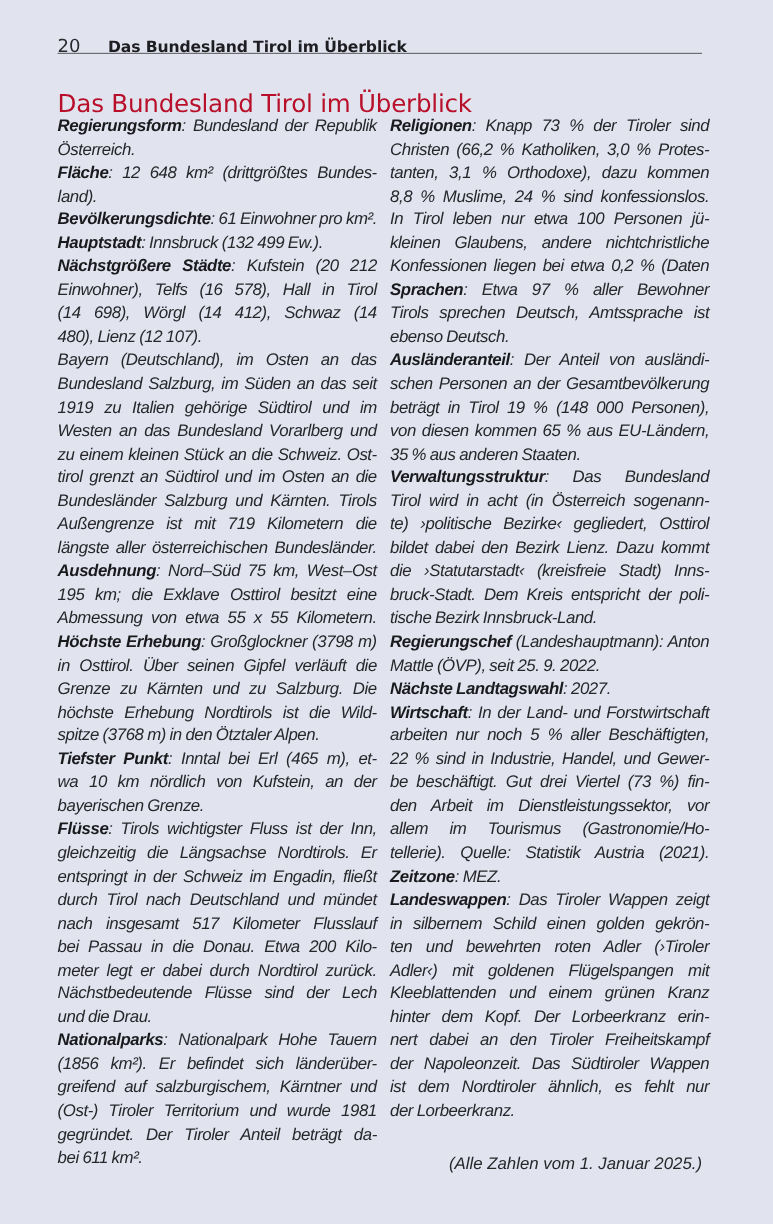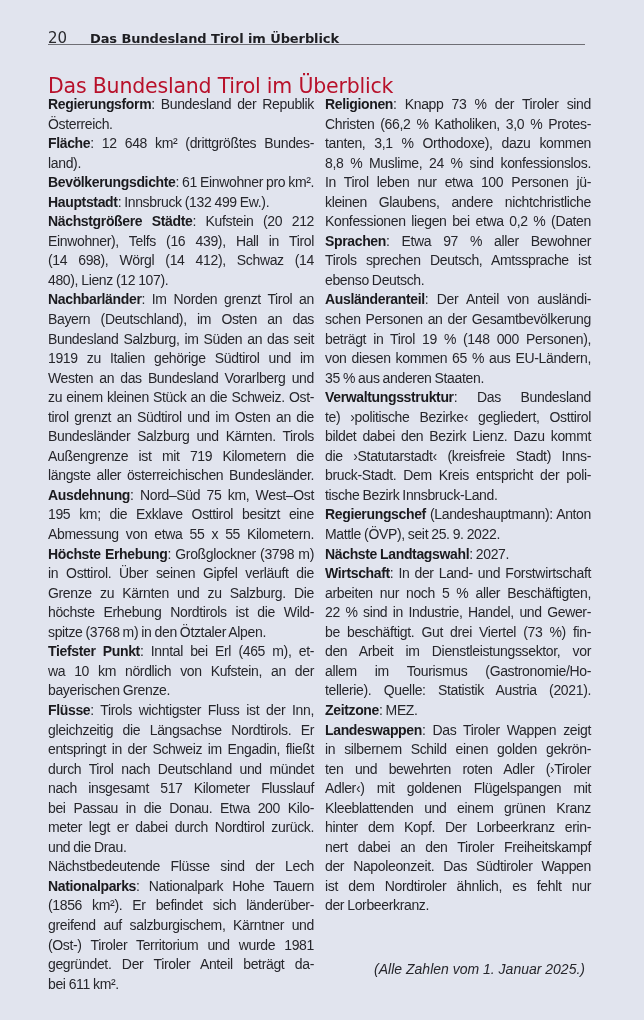--- a/index.html
+++ b/index.html
@@ -16,21 +16,21 @@
     font-size:14px; line-height:28px; white-space:nowrap;
   }
   .running-head .pageno { display:inline-block; width:42px; font-size:15px; color:#2a2a2e; }
   .running-head .rtitle { font-weight:bold; font-size:13px; color:#1e1e22; letter-spacing:-0.1px; }
   .page-title {
     position:absolute; left:48px; top:58px;
     font-size:20.5px; line-height:28px; color:#b8102a; font-weight:normal;
     letter-spacing:-0.2px; white-space:nowrap;
     font-family:"DejaVu Sans", sans-serif;
   }
-  .col { position:absolute; top:95px; width:266px; }
+  .col { position:absolute; top:95px; width:266px;font-style:italic; }
   .col-left { left:48px; }
   .col-right { left:325px; }
   .line {
     display:block; height:19.55px; line-height:19.55px;
     font-size:13.1px; white-space:nowrap;
     text-align:justify; text-align-last:justify;
     letter-spacing:-0.35px; word-spacing:-0.5px;
     font-family:"Liberation Sans", sans-serif;
     font-size:14px;
   }
@@ -53,24 +53,23 @@
 <h1 class="page-title">Das Bundesland Tirol im Überblick</h1>
 
 <div class="col col-left" id="col-left">
     <span class="line"><b>Regierungsform</b><span>: Bundesland der Republik</span></span>
     <span class="line last"><span>Österreich.</span></span>
     <span class="line"><b>Fläche</b><span>: 12 648 km² (drittgrößtes Bundes-</span></span>
     <span class="line last"><span>land).</span></span>
     <span class="line"><b>Bevölkerungsdichte</b><span>: 61 Einwohner pro km².</span></span>
     <span class="line last"><b>Hauptstadt</b><span>: Innsbruck (132 499 Ew.).</span></span>
     <span class="line"><b>Nächstgrößere Städte</b><span>: Kufstein (20 212</span></span>
-    <span class="line"><span>Einwohner), Telfs (16 439), Hall in Tirol</span></span>
+    <span class="line"><span>Einwohner), Telfs (16 578), Hall in Tirol</span></span>
     <span class="line"><span>(14 698), Wörgl (14 412), Schwaz (14</span></span>
     <span class="line last"><span>480), Lienz (12 107).</span></span>
-    <span class="line"><b>Nachbarländer</b><span>: Im Norden grenzt Tirol an</span></span>
     <span class="line"><span>Bayern (Deutschland), im Osten an das</span></span>
     <span class="line"><span>Bundesland Salzburg, im Süden an das seit</span></span>
     <span class="line"><span>1919 zu Italien gehörige Südtirol und im</span></span>
     <span class="line"><span>Westen an das Bundesland Vorarlberg und</span></span>
     <span class="line"><span>zu einem kleinen Stück an die Schweiz. Ost-</span></span>
     <span class="line"><span>tirol grenzt an Südtirol und im Osten an die</span></span>
     <span class="line"><span>Bundesländer Salzburg und Kärnten. Tirols</span></span>
     <span class="line"><span>Außengrenze ist mit 719 Kilometern die</span></span>
     <span class="line"><span>längste aller österreichischen Bundesländer.</span></span>
     <span class="line"><b>Ausdehnung</b><span>: Nord–Süd 75 km, West–Ost</span></span>
@@ -84,22 +83,22 @@
     <span class="line"><b>Tiefster Punkt</b><span>: Inntal bei Erl (465 m), et-</span></span>
     <span class="line"><span>wa 10 km nördlich von Kufstein, an der</span></span>
     <span class="line last"><span>bayerischen Grenze.</span></span>
     <span class="line"><b>Flüsse</b><span>: Tirols wichtigster Fluss ist der Inn,</span></span>
     <span class="line"><span>gleichzeitig die Längsachse Nordtirols. Er</span></span>
     <span class="line"><span>entspringt in der Schweiz im Engadin, fließt</span></span>
     <span class="line"><span>durch Tirol nach Deutschland und mündet</span></span>
     <span class="line"><span>nach insgesamt 517 Kilometer Flusslauf</span></span>
     <span class="line"><span>bei Passau in die Donau. Etwa 200 Kilo-</span></span>
     <span class="line"><span>meter legt er dabei durch Nordtirol zurück.</span></span>
+    <span class="line"><span>Nächstbedeutende Flüsse sind der Lech</span></span>
     <span class="line last"><span>und die Drau.</span></span>
-    <span class="line"><span>Nächstbedeutende Flüsse sind der Lech</span></span>
     <span class="line"><b>Nationalparks</b><span>: Nationalpark Hohe Tauern</span></span>
     <span class="line"><span>(1856 km²). Er befindet sich länderüber-</span></span>
     <span class="line"><span>greifend auf salzburgischem, Kärntner und</span></span>
     <span class="line"><span>(Ost-) Tiroler Territorium und wurde 1981</span></span>
     <span class="line"><span>gegründet. Der Tiroler Anteil beträgt da-</span></span>
     <span class="line last"><span>bei 611 km².</span></span>
   </div>
 <div class="col col-right" id="col-right">
     <span class="line"><b>Religionen</b><span>: Knapp 73 % der Tiroler sind</span></span>
     <span class="line"><span>Christen (66,2 % Katholiken, 3,0 % Protes-</span></span>
@@ -110,20 +109,21 @@
     <span class="line"><span>Konfessionen liegen bei etwa 0,2 % (Daten</span></span>
     <span class="line"><b>Sprachen</b><span>: Etwa 97 % aller Bewohner</span></span>
     <span class="line"><span>Tirols sprechen Deutsch, Amtssprache ist</span></span>
     <span class="line last"><span>ebenso Deutsch.</span></span>
     <span class="line"><b>Ausländeranteil</b><span>: Der Anteil von ausländi-</span></span>
     <span class="line"><span>schen Personen an der Gesamtbevölkerung</span></span>
     <span class="line"><span>beträgt in Tirol 19 % (148 000 Personen),</span></span>
     <span class="line"><span>von diesen kommen 65 % aus EU-Ländern,</span></span>
     <span class="line last"><span>35 % aus anderen Staaten.</span></span>
     <span class="line"><b>Verwaltungsstruktur</b><span>: Das Bundesland</span></span>
+    <span class="line"><span>Tirol wird in acht (in Österreich sogenann-</span></span>
     <span class="line"><span>te) ›politische Bezirke‹ gegliedert, Osttirol</span></span>
     <span class="line"><span>bildet dabei den Bezirk Lienz. Dazu kommt</span></span>
     <span class="line"><span>die ›Statutarstadt‹ (kreisfreie Stadt) Inns-</span></span>
     <span class="line"><span>bruck-Stadt. Dem Kreis entspricht der poli-</span></span>
     <span class="line last"><span>tische Bezirk Innsbruck-Land.</span></span>
     <span class="line"><b>Regierungschef</b><span> (Landeshauptmann): Anton</span></span>
     <span class="line last"><span>Mattle (ÖVP), seit 25. 9. 2022.</span></span>
     <span class="line last"><b>Nächste Landtagswahl</b><span>: 2027.</span></span>
     <span class="line"><b>Wirtschaft</b><span>: In der Land- und Forstwirtschaft</span></span>
     <span class="line"><span>arbeiten nur noch 5 % aller Beschäftigten,</span></span>

